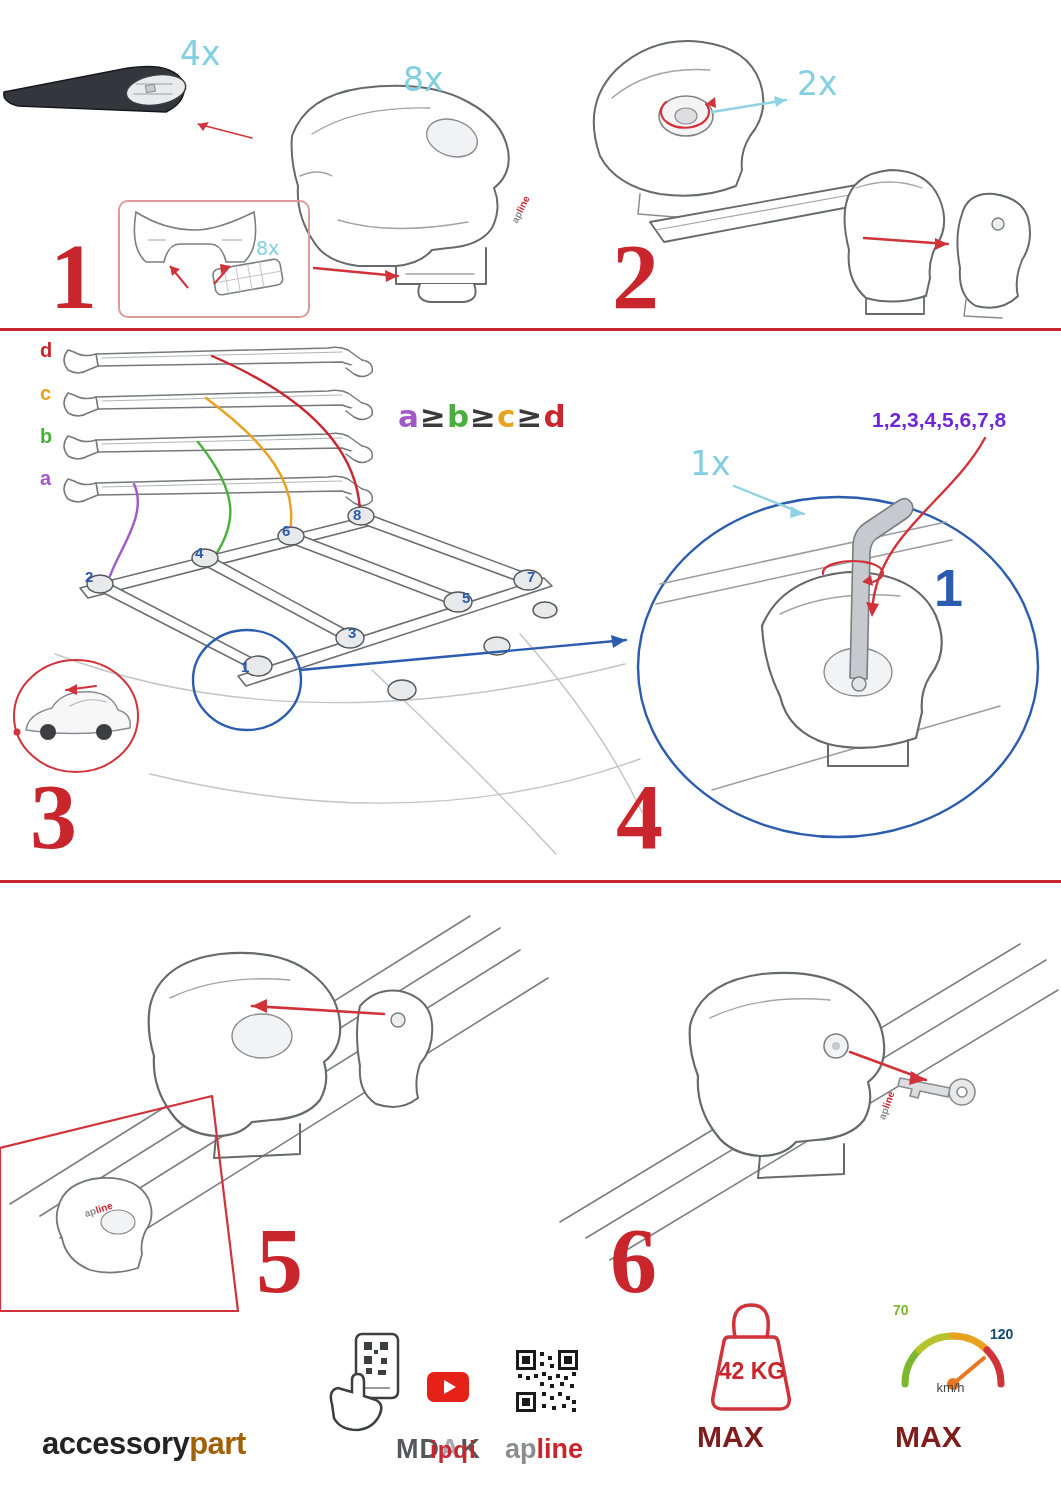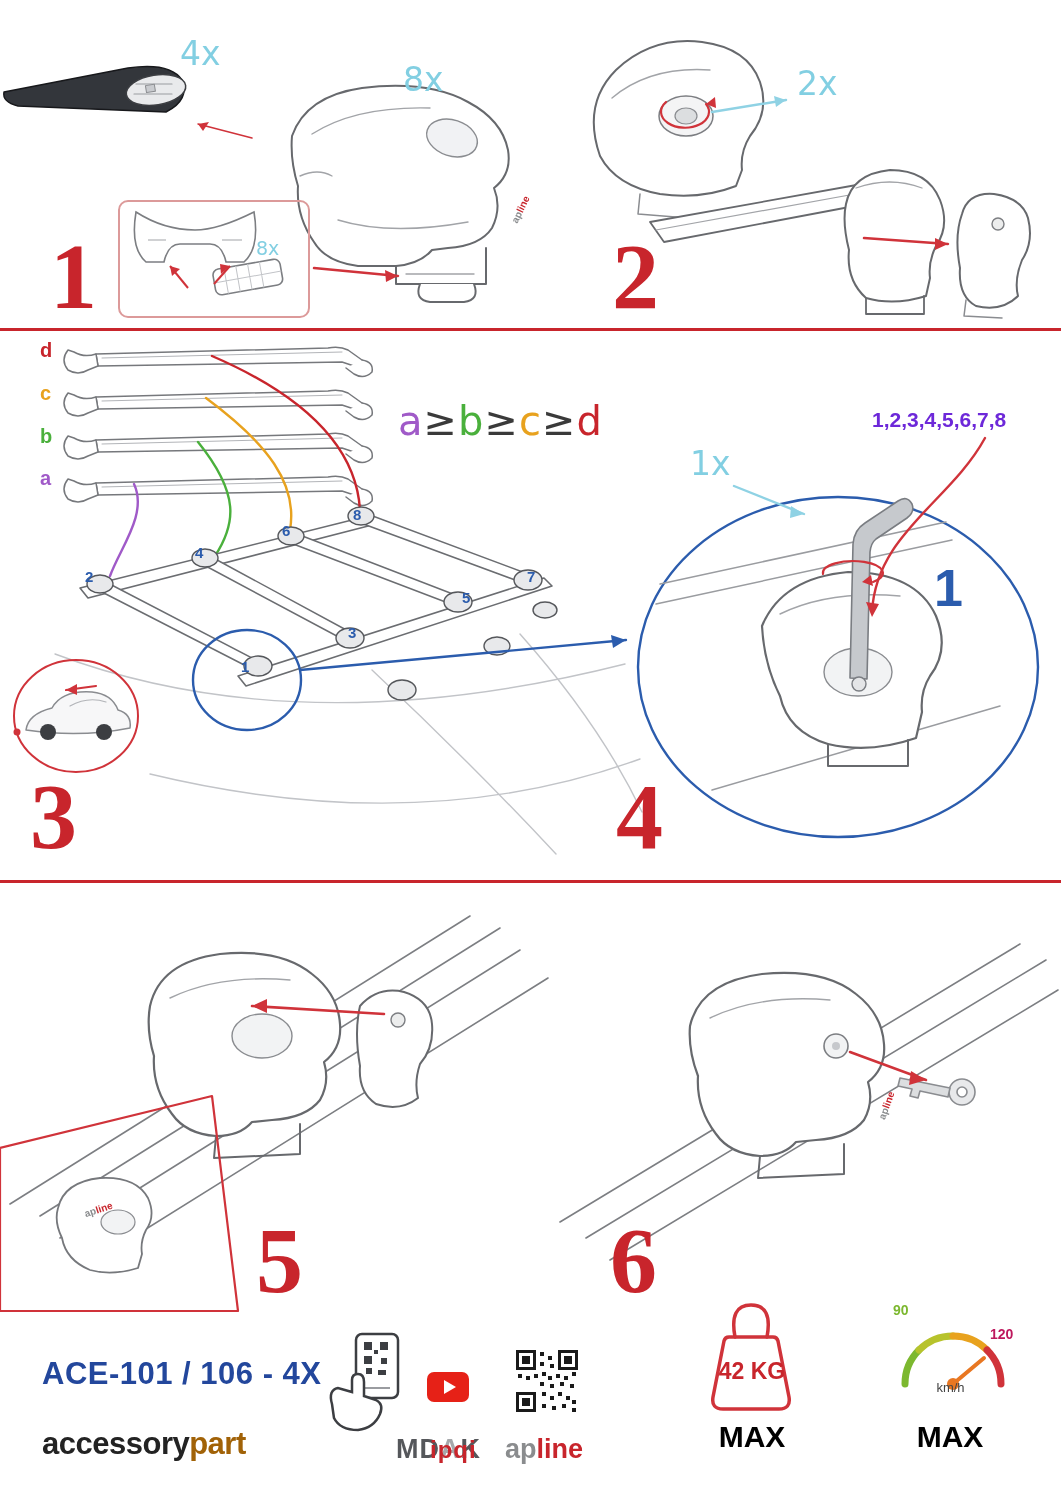--- a/index.html
+++ b/index.html
@@ -7,35 +7,35 @@
   .page{position:absolute;top:8px;left:0;width:1061px;height:1500px;background:#fff;overflow:hidden}
   .abs{position:absolute}
   svg{display:block}
   .divider{position:absolute;left:0;width:1061px;height:3px;background:#c8252c}
   .qty{position:absolute;font-size:33px;color:#82cfe2;font-family:"DejaVu Sans",sans-serif;z-index:5}
   .qty.small{font-size:19px}
   .stepnum{position:absolute;font-family:"Liberation Serif",serif;font-weight:700;font-size:94px;line-height:0.9;color:#c8252c;z-index:5}
   .posnum{position:absolute;font-size:15px;font-weight:700;color:#2b5cad;z-index:6}
   .barlabel{position:absolute;font-size:20px;font-weight:700;z-index:6}
   .c-red{color:#c8252c}.c-orange{color:#e8a21e}.c-green{color:#4ab03c}.c-purple{color:#a05ac8}
-  .formula{position:absolute;left:398px;top:390px;font-size:40px;font-weight:400;letter-spacing:1px;font-family:"DejaVu Sans",sans-serif;z-index:6}
+  .formula{position:absolute;left:398px;top:390px;font-size:31px;font-weight:700;letter-spacing:1px;font-family:"DejaVu Sans",sans-serif;z-index:6}
   .formula .ge{color:#3a3a3a}
   .seq{position:absolute;left:872px;top:400px;font-size:21px;font-weight:700;color:#6d28d9;z-index:6}
   .big1{position:absolute;left:934px;top:550px;font-size:52px;font-weight:700;color:#2b5cad;z-index:6}
   .inset{position:absolute;left:118px;top:192px;width:192px;height:118px;border:2px solid #dc9a9a;border-radius:10px;z-index:4;background:transparent}
   .model{position:absolute;left:42px;top:1348px;font-size:31px;font-weight:700;color:#23479c;letter-spacing:0.5px;z-index:6}
   .brand{position:absolute;left:42px;top:1418px;font-size:31px;font-weight:700;color:#232323;letter-spacing:-0.5px;z-index:6}
   .brand .red{color:#a16207}
   .mdak{position:absolute;left:396px;top:1426px;font-size:27px;font-weight:700;letter-spacing:1px;color:#55575b;z-index:6}
   .mdak .lt{color:#a6a8ab}
   .ipqi{position:absolute;left:430px;top:1428px;font-size:24px;font-weight:600;letter-spacing:1px;color:#c8252c;z-index:6}
   .apline{position:absolute;left:505px;top:1426px;font-size:27px;font-weight:700;z-index:6}
   .apline .gy{color:#8a8c8e}.apline .rd{color:#c8252c}
   .kgval{position:absolute;left:699px;top:1350px;width:106px;text-align:center;font-size:23px;font-weight:700;color:#c8252c;z-index:6}
-  .maxlbl{position:absolute;width:110px;text-align:center;font-size:30px;font-weight:700;color:#000000;z-index:6}
+  .maxlbl{position:absolute;width:110px;font-size:30px;font-weight:700;color:#7f1d1d;z-index:6}
   .spd{position:absolute;font-size:14px;font-weight:700;z-index:6}
   .kmh{position:absolute;left:888px;top:1372px;width:125px;text-align:center;font-size:13px;color:#444;z-index:6}
   .minibrand{position:absolute;font-size:10px;font-weight:700;z-index:6}
   .minibrand .gy{color:#8a8c8e}.minibrand .rd{color:#c8252c}
 </style>
 </head>
 <body>
 
 <div class="page">
 
@@ -286,21 +286,20 @@
   <span class="big1">1</span>
   <span class="stepnum" style="left:616px;top:766px">4</span>
 
   <span class="stepnum" style="left:256px;top:1210px">5</span>
   <span class="stepnum" style="left:610px;top:1210px">6</span>
 
   <span class="minibrand" style="left:84px;top:1196px;transform:rotate(-18deg)"><span class="gy">ap</span><span class="rd">line</span></span>
   <span class="minibrand" style="left:872px;top:1092px;transform:rotate(-70deg)"><span class="gy">ap</span><span class="rd">line</span></span>
   <span class="minibrand" style="left:506px;top:196px;transform:rotate(-64deg)"><span class="gy">ap</span><span class="rd">line</span></span>
 
-  <span class="model">ACE-101 / 106 - 4X</span>
   <div class="brand">
     <span>accessory</span><span class="red">part</span>
   </div>
 
   <svg class="abs" style="left:322px;top:1322px;z-index:5" width="80" height="104" viewBox="0 0 80 104">
     <rect x="34" y="4" width="42" height="64" rx="6" fill="#fff" stroke="#3c3e42" stroke-width="2.5"></rect>
     <g fill="#3c3e42">
       <rect x="42" y="12" width="8" height="8"></rect>
         <rect x="58" y="12" width="8" height="8"></rect>
       <rect x="42" y="26" width="8" height="8"></rect>
@@ -380,18 +379,18 @@
   <svg class="abs" style="left:888px;top:1288px;z-index:5" width="125" height="112" viewBox="0 0 125 112">
     <g fill="none" stroke-linecap="round" stroke-width="7">
       <path d="M17,88 A48,48 0 0 1 31,54" stroke="#7cb82f"></path>
       <path d="M31,54 A48,48 0 0 1 65,40" stroke="#b7c32c"></path>
       <path d="M65,40 A48,48 0 0 1 99,54" stroke="#e8a21e"></path>
       <path d="M99,54 A48,48 0 0 1 113,88" stroke="#d0333a"></path>
     </g>
     <path d="M65,88 L96,62" stroke="#e87722" stroke-width="4" stroke-linecap="round"></path>
     <circle cx="65" cy="88" r="6" fill="#e87722"></circle>
   </svg>
-  <span class="spd" style="left:893px;top:1294px;color:#7cb82f">90</span>
-  <span class="spd" style="left:990px;top:1318px;color:#be185d">120</span>
+  <span class="spd" style="left:893px;top:1294px;color:#7cb82f">70</span>
+  <span class="spd" style="left:990px;top:1318px;color:#0c4a6e">120</span>
   <span class="kmh">km/h</span>
   <span class="maxlbl" style="left:895px;top:1412px">MAX</span>
 
 </div>
 
 </body></html>

